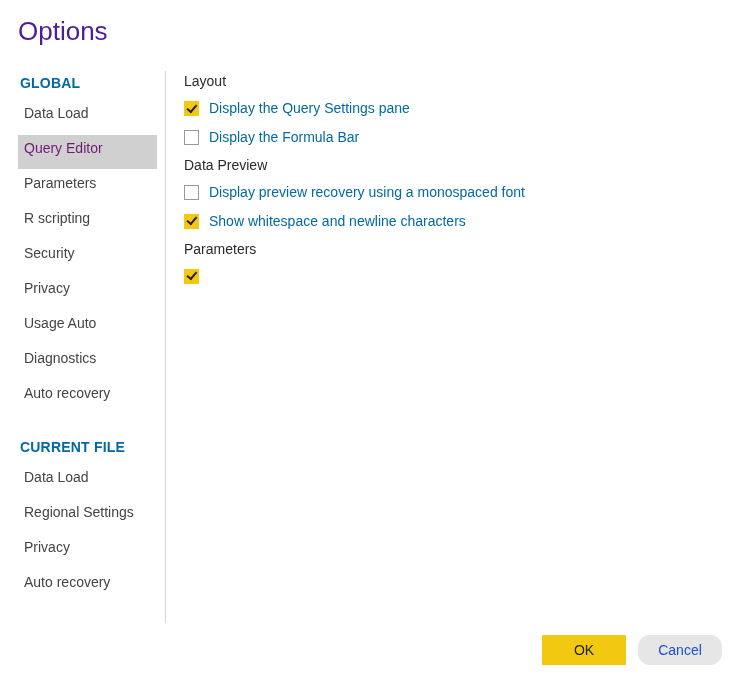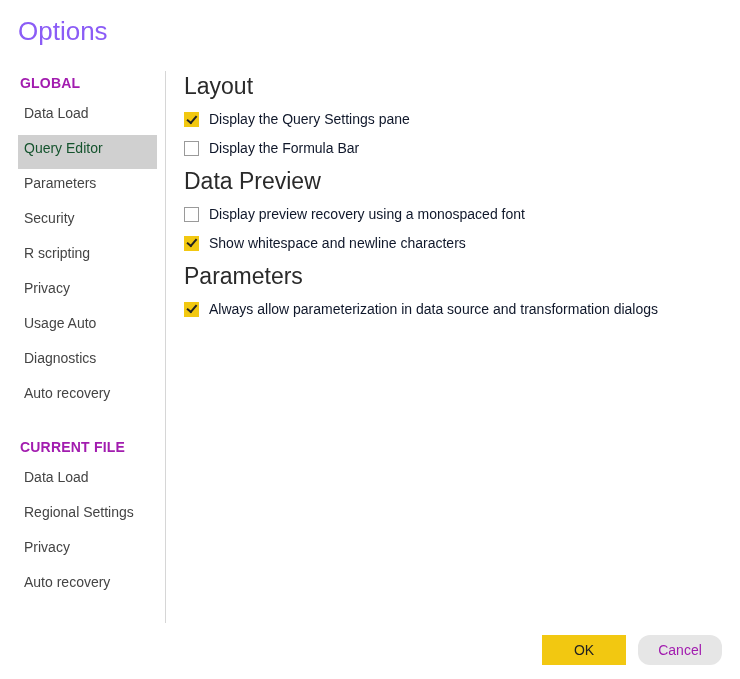--- a/index.html
+++ b/index.html
@@ -13,59 +13,59 @@
   .window {
     width: 740px;
     height: 679px;
     position: relative;
     background: #fff;
     padding: 10px 18px 18px 18px;
   }
   .title {
     font-size: 26px;
     font-weight: 300;
-    color: #8b5cf6;
+    color: #4c1d95;
     margin: 6px 0 24px 0;
   }
   .body {
     display: flex;
     height: 552px;
   }
   .sidebar {
     width: 148px;
     flex: 0 0 148px;
     border-right: 1px solid #d6d6d6;
     padding-top: 2px;
   }
   .group-header {
     font-size: 14px;
     font-weight: 700;
-    color: #a21caf;
+    color: #0369a1;
     padding: 2px 0 8px 2px;
     letter-spacing: 0.2px;
   }
   .side-item {
     font-size: 14px;
     color: #444;
     padding: 5px 0 13px 6px;
     margin: 1px 8px 1px 0;
     cursor: pointer;
   }
   .side-item.selected {
     background: #d0d0d0;
-    color: #14532d;
+    color: #701a75;
   }
   .group-gap { height: 22px; }
 
   .content {
     flex: 1;
     padding: 0 8px 0 18px;
   }
   .sect-header {
-    font-size: 23px;
+    font-size: 14px;
     font-weight: 400;
     color: #2a2a2a;
     margin: 2px 0 10px 0;
   }
   .sect-header.later { margin-top: 3px; }
   .opt-row {
     display: flex;
     align-items: flex-start;
     gap: 10px;
     margin: 4px 0 10px 0;
@@ -89,21 +89,21 @@
   .chk.checked::after {
     content: "";
     width: 4px;
     height: 8px;
     border: solid #222;
     border-width: 0 2px 2px 0;
     transform: rotate(40deg) translate(-1px, -1px);
   }
   .opt-label {
     font-size: 14px;
-    color: #0f172a;
+    color: #0369a1;
     line-height: 1.35;
   }
 
   .footer {
     position: absolute;
     right: 18px;
     bottom: 14px;
     display: flex;
     gap: 12px;
   }
@@ -114,42 +114,42 @@
     font-size: 14px;
     cursor: pointer;
     font-family: inherit;
   }
   .btn-primary {
     background: #f2c811;
     color: #222;
   }
   .btn-secondary {
     background: #e6e6e6;
-    color: #a21caf;
+    color: #1d4ed8;
     border-radius: 12px;
   }
 </style>
 </head>
 <body>
 
 <div class="window">
 
   <div class="title">Options</div>
 
   <div class="body">
 
     <div class="sidebar">
 
       <div class="group-header">GLOBAL</div>
 
       <div class="side-item">Data Load</div>
       <div class="side-item selected">Query Editor</div>
       <div class="side-item">Parameters</div>
+      <div class="side-item">R scripting</div>
       <div class="side-item">Security</div>
-      <div class="side-item">R scripting</div>
       <div class="side-item">Privacy</div>
       <div class="side-item">Usage Auto</div>
       <div class="side-item">Diagnostics</div>
       <div class="side-item">Auto recovery</div>
 
       <div class="group-gap"></div>
 
       <div class="group-header">CURRENT FILE</div>
 
       <div class="side-item">Data Load</div>
@@ -176,21 +176,20 @@
         <span class="opt-label">Display preview recovery using a monospaced font</span>
       </div>
       <div class="opt-row">
         <span class="chk checked"></span>
         <span class="opt-label">Show whitespace and newline characters</span>
       </div>
 
       <div class="sect-header later">Parameters</div>
       <div class="opt-row">
         <span class="chk checked"></span>
-        <span class="opt-label">Always allow parameterization in data source and transformation dialogs</span>
       </div>
 
     </div>
   </div>
 
   <div class="footer">
     <button class="btn btn-primary">OK</button>
     <button class="btn btn-secondary">Cancel</button>
   </div>
 

